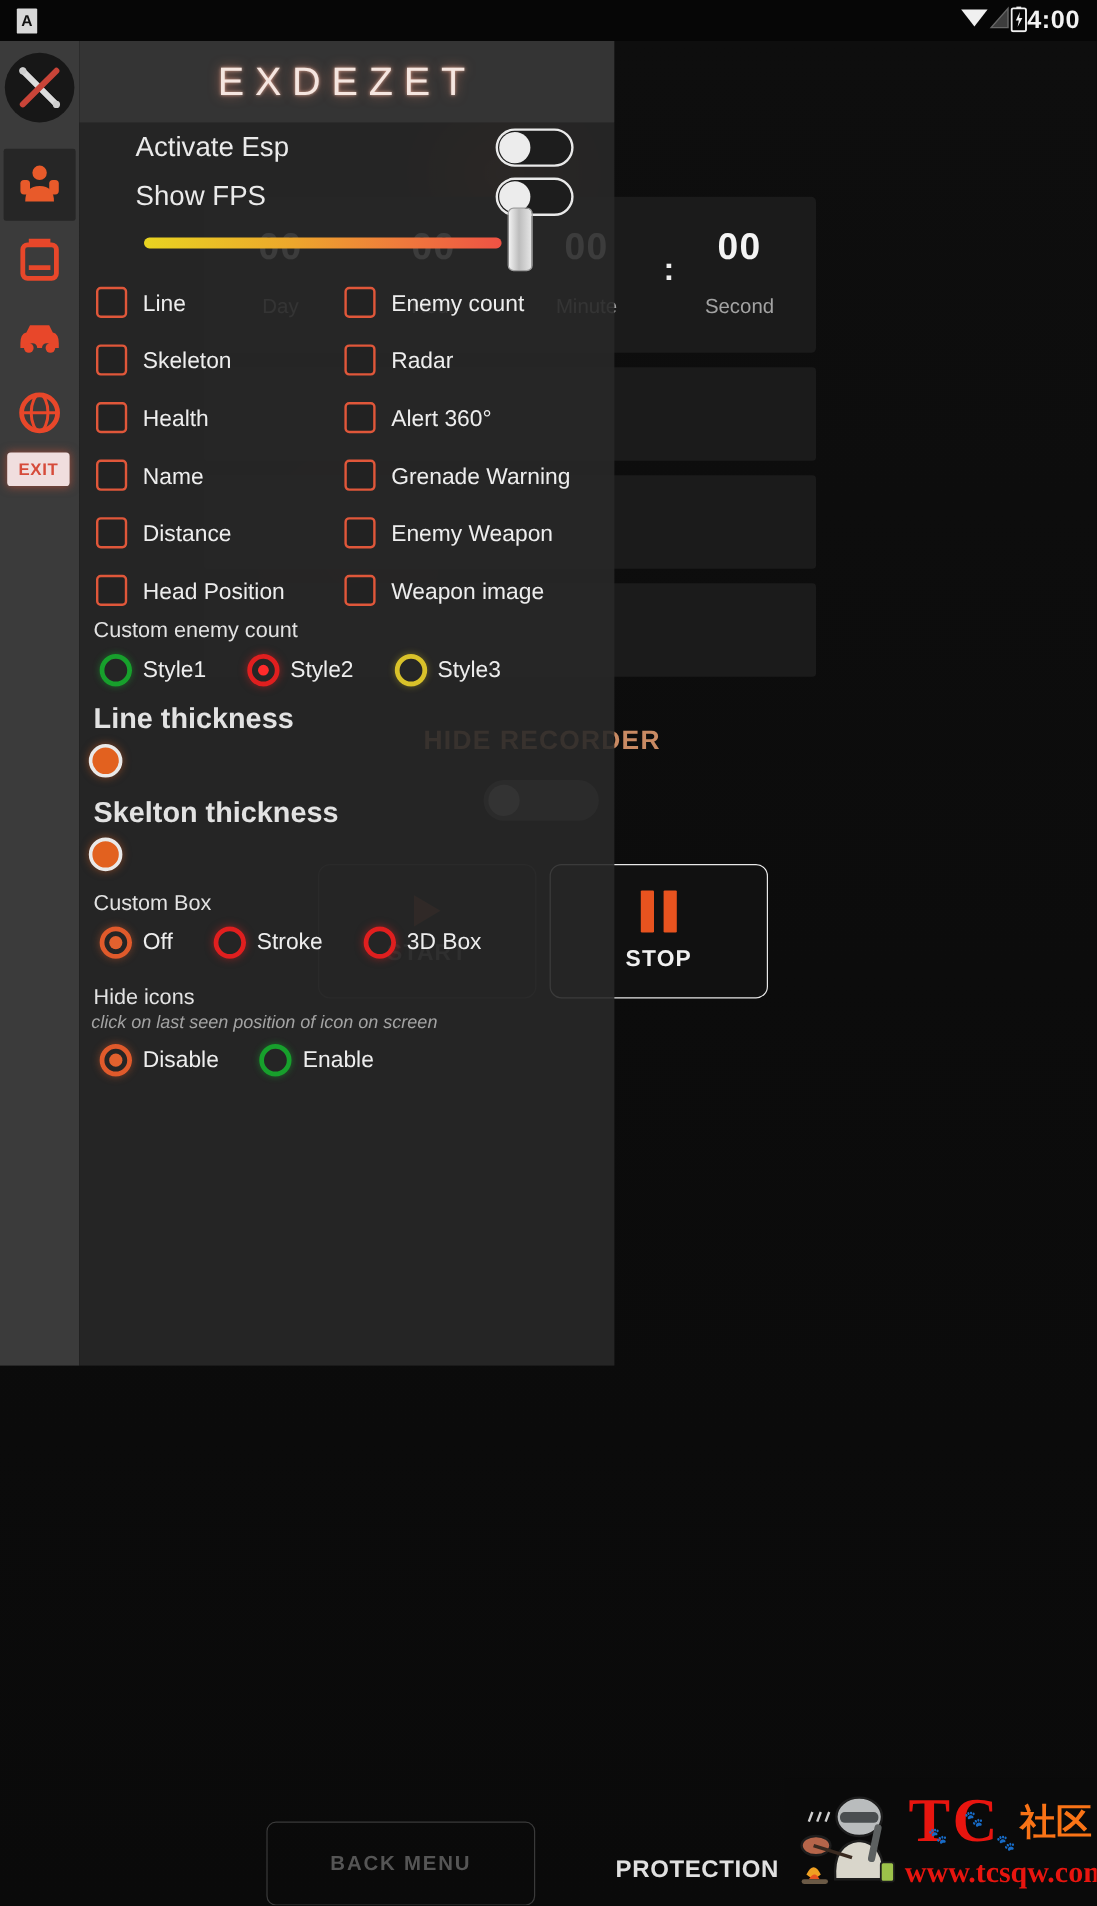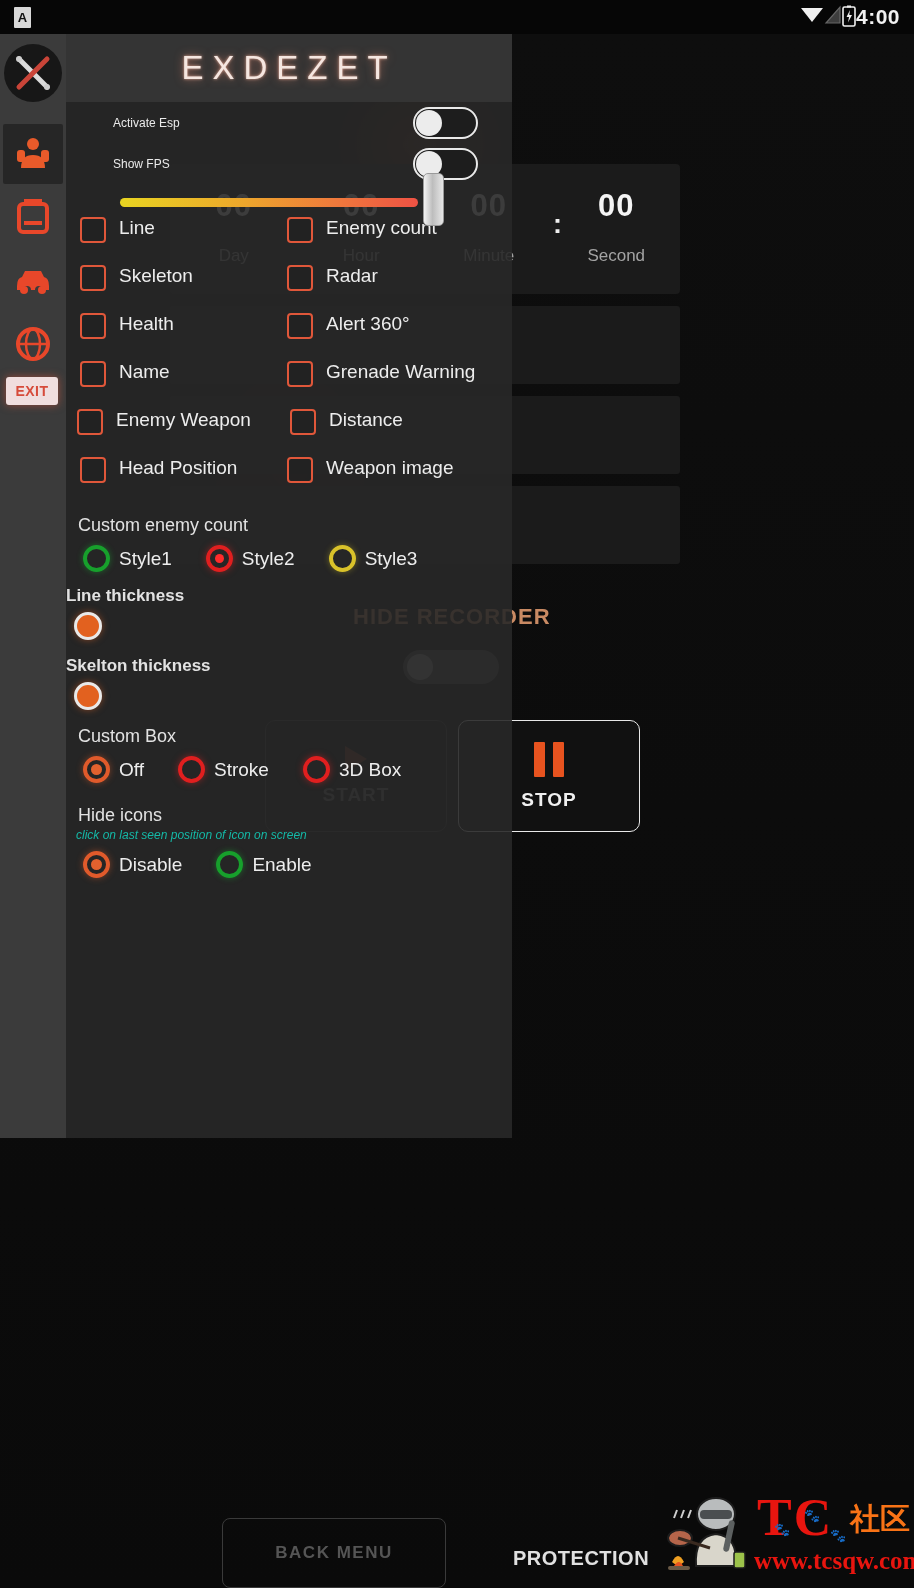--- a/index.html
+++ b/index.html
@@ -196,21 +196,21 @@
     font-size: 33px; letter-spacing: 9px; font-weight: normal;
     color: #f5e6e0;
     text-shadow: 0 0 10px rgba(255,140,110,.55), 0 0 3px rgba(255,200,180,.8);
   }
   .panel-body { padding: 0 0 0 0; }
 
   .toggle-row {
     display: flex; align-items: center;
     height: 41px; padding: 0 34px 0 47px;
   }
-  .toggle-label { font-size: 12px; color: #eaeaea; }
+  .toggle-label { font-size: 23px; color: #eaeaea; }
   .toggle-sw {
     margin-left: auto;
     position: relative; width: 65px; height: 32px;
     border: 2px solid #e9e9e9; border-radius: 16px;
     background: #1d1d1d;
   }
   .toggle-sw::after {
     content:''; position:absolute; left: 1px; top: 1px;
     width: 26px; height: 26px; border-radius: 50%;
     background: #ececec;
@@ -228,38 +228,38 @@
     background: linear-gradient(90deg,#f2f2f2 0%,#bdbdbd 45%,#e6e6e6 100%);
     border: 1px solid #9a9a9a;
   }
 
   .check-grid {
     display: grid;
     grid-template-columns: 210px 1fr;
     row-gap: 0; margin-top: 8px;
   }
   .check-item {
-    display: flex; align-items: flex-start; gap: 13px;
+    display: flex; align-items: flex-end; gap: 13px;
     height: 48px; padding-left: 14px;
   }
   .check-item.col2 { padding-left: 11px; }
   .chk {
     width: 26px; height: 26px; border-radius: 4px;
     border: 2.5px solid #e0573a; background: rgba(30,30,30,.35);
     flex: 0 0 auto;
   }
   .check-lab { font-size: 19px; color: #ededed; }
 
   .section-title {
     font-size: 18px; color: #e2e2e2;
     padding: 10px 0 0 12px;
   }
-  .section-title.bold { font-weight: bold; font-size: 17px; padding-top: 14px; padding-left: 0; }
+  .section-title.bold { font-weight: bold; font-size: 24px; padding-top: 14px; padding-left: 12px; }
   .hint {
-    font-size: 12px; color: #14b8a6; font-style: italic;
+    font-size: 15px; color: #a3a3a3; font-style: italic;
     padding: 2px 0 0 10px;
   }
 
   .radio-row {
     display: flex; align-items: center; gap: 9px;
     padding: 9px 0 0 17px;
   }
   .radio-row .rgap { width: 16px; }
   .radio {
     width: 27px; height: 27px; border-radius: 50%;
@@ -437,27 +437,27 @@
 
         <div class="check-item">
           <span class="chk"></span>
           <span class="check-lab">Name</span>
         </div>
         <div class="check-item col2">
           <span class="chk"></span>
           <span class="check-lab">Grenade Warning</span>
         </div>
 
+        <div class="check-item">
+          <span class="chk"></span>
+          <span class="check-lab">Distance</span>
+        </div>
         <div class="check-item col2">
           <span class="chk"></span>
           <span class="check-lab">Enemy Weapon</span>
-        </div>
-        <div class="check-item">
-          <span class="chk"></span>
-          <span class="check-lab">Distance</span>
         </div>
 
         <div class="check-item">
           <span class="chk"></span>
           <span class="check-lab">Head Position</span>
         </div>
         <div class="check-item col2">
           <span class="chk"></span>
           <span class="check-lab">Weapon image</span>
         </div>

